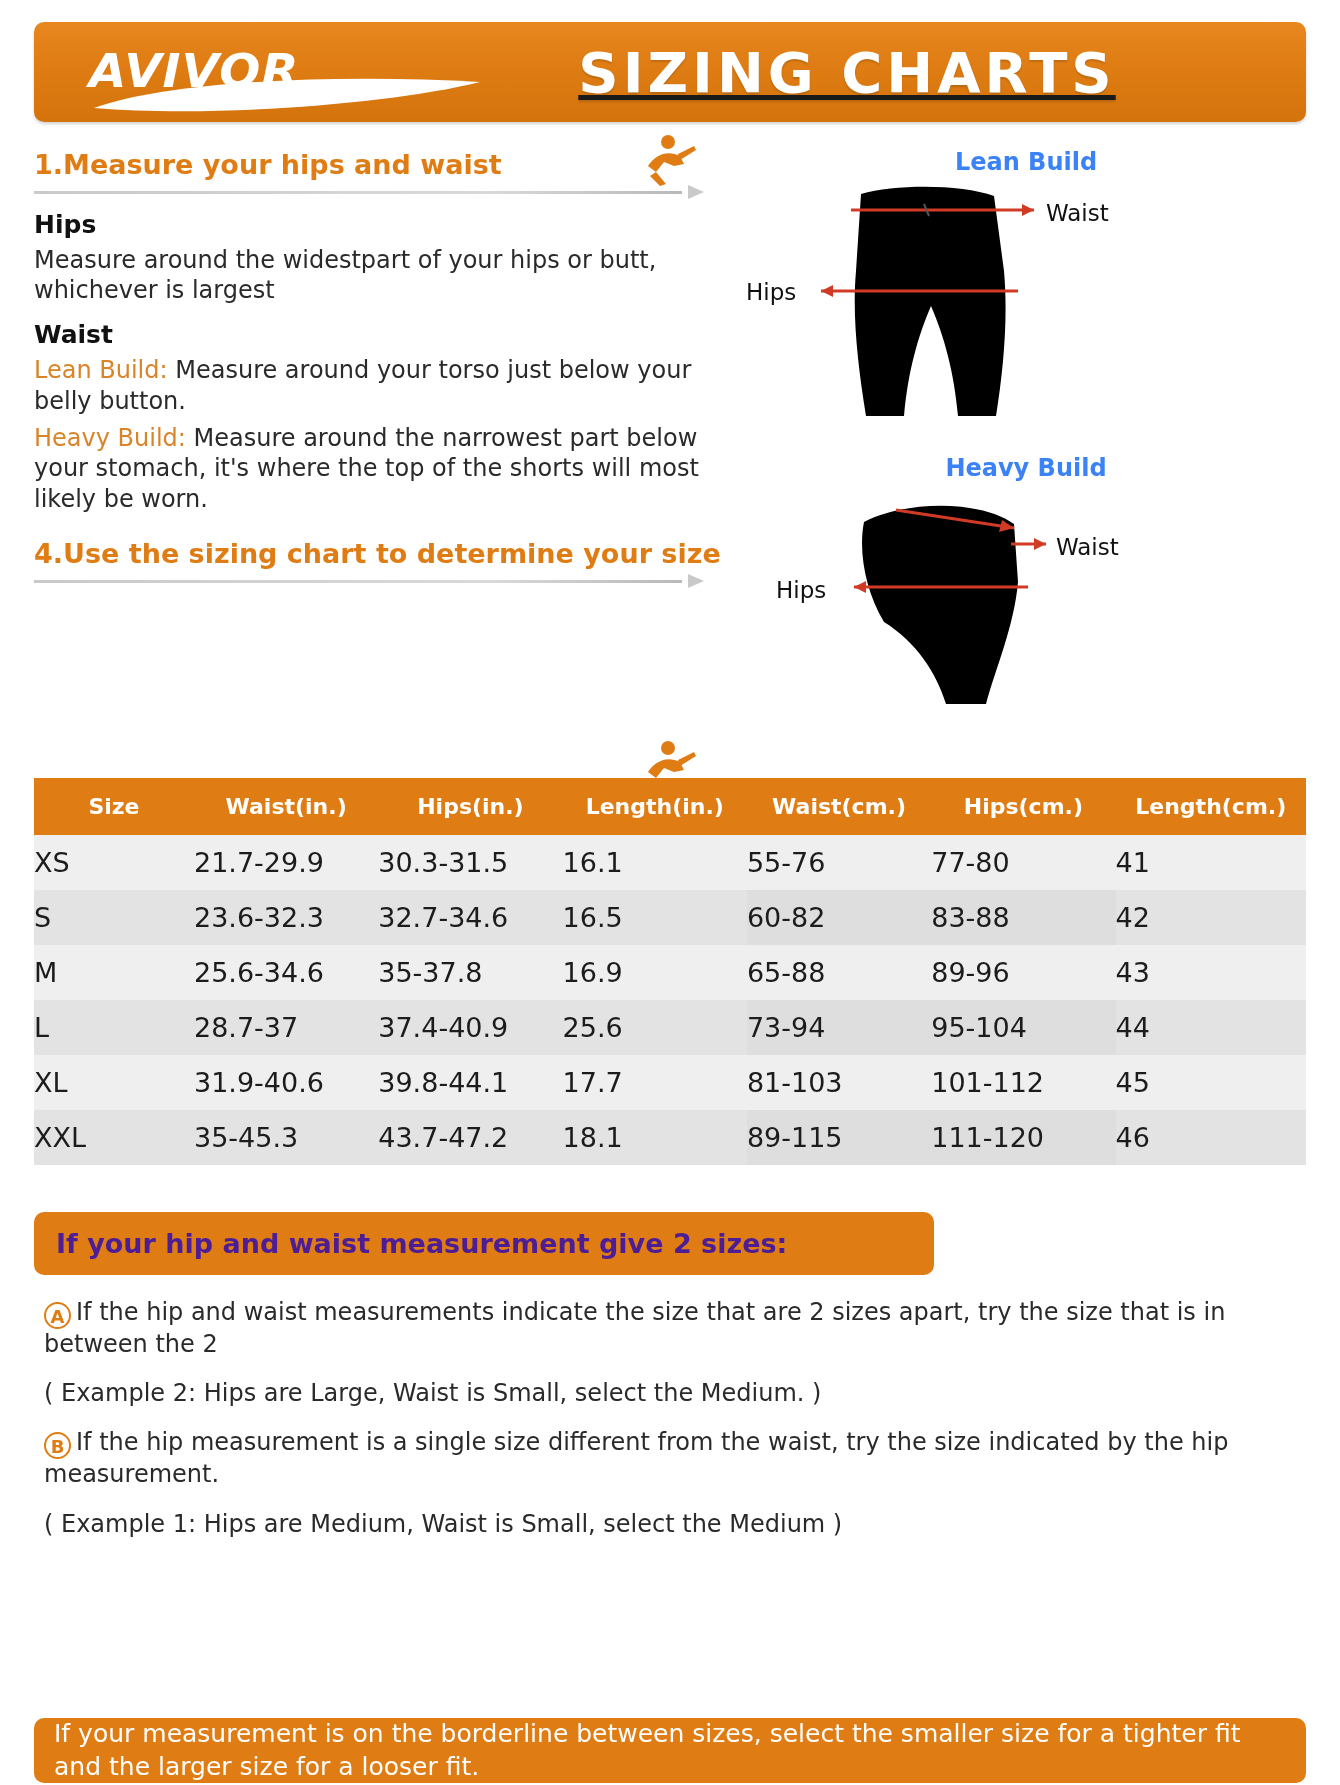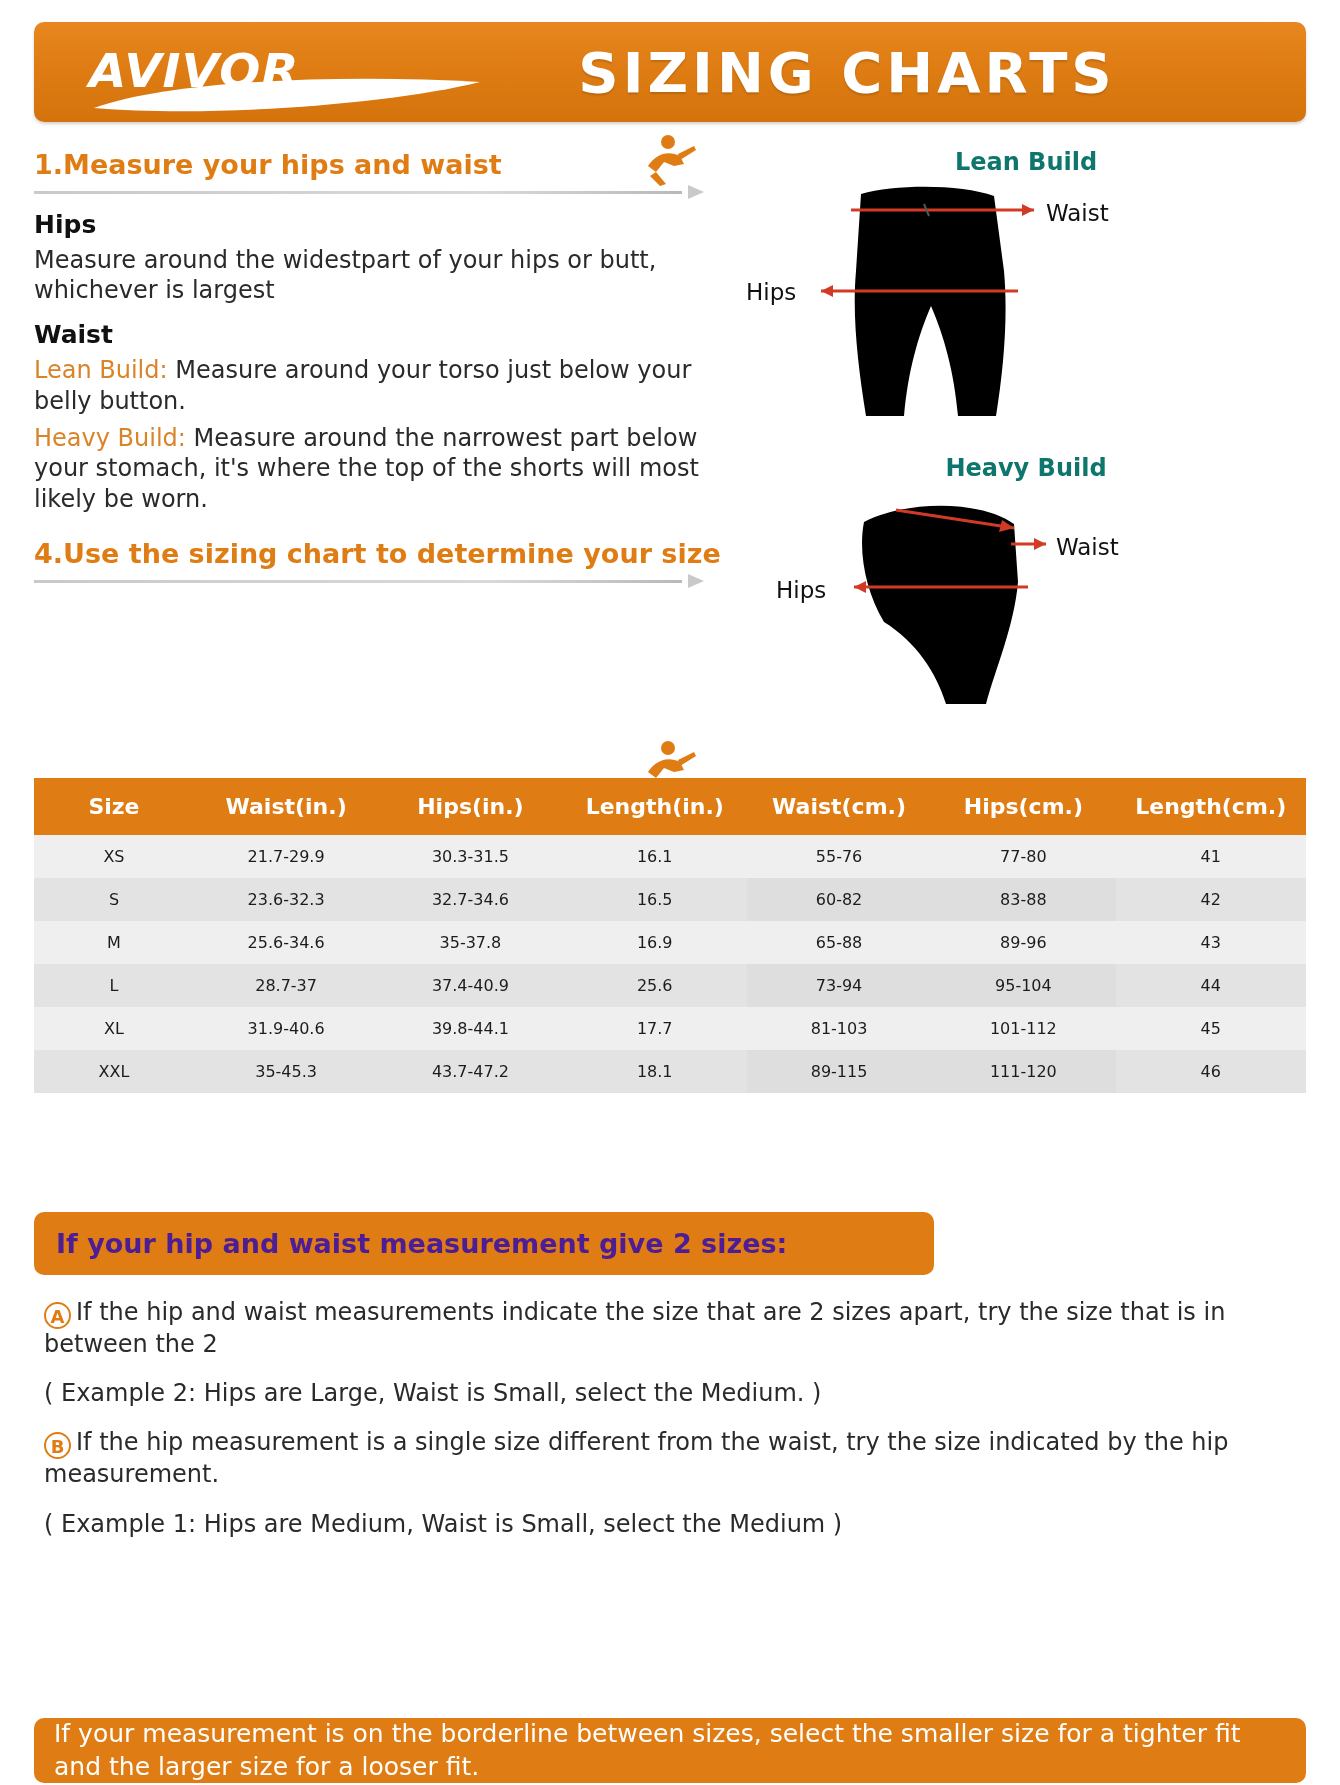--- a/index.html
+++ b/index.html
@@ -26,20 +26,21 @@
   .header {
     position: relative;
     margin-top: 22px;
     height: 100px;
     border-radius: 10px;
     background: linear-gradient(180deg, #e8861f 0%, #df7d14 45%, #d4730c 100%);
     box-shadow: 0 2px 3px rgba(0,0,0,0.18);
     display: flex;
     align-items: center;
     overflow: hidden;
+    text-decoration: underline;
   }
   .logo-wrap {
     position: relative;
     width: 430px;
     height: 100px;
     flex: none;
   }
   .logo-text {
     position: absolute;
     left: 60px;
@@ -134,21 +135,21 @@
   .figures {
     position: absolute;
     right: 0;
     top: 0;
     width: 560px;
   }
   .fig-title {
     text-align: center;
     font-size: 24px;
     font-weight: bold;
-    color: #0f766e;
+    color: #3b82f6;
   }
   .fig-box {
     position: relative;
     height: 260px;
   }
   .fig-label {
     position: absolute;
     font-size: 23px;
     color: #111;
   }
@@ -168,23 +169,23 @@
   table.sizing th {
     background: #df7d14;
     color: #ffffff;
     font-size: 22px;
     font-weight: bold;
     padding: 16px 4px;
     border: none;
     text-align: center;
   }
   table.sizing td {
-    font-size: 16px;
-    text-align: center;
-    padding: 12px 16px;
+    font-size: 27px;
+    text-align: left;
+    padding: 12px 0;
     color: #1c1c1c;
     border: none;
   }
   table.sizing tbody tr:nth-child(odd) td { background: #efefef; }
   table.sizing tbody tr:nth-child(even) td { background: #e3e3e3; }
   table.sizing th:nth-child(1) { width: 12.5%; }
   table.sizing th:nth-child(2) { width: 14.5%; }
   table.sizing th:nth-child(3) { width: 14.5%; }
   table.sizing th:nth-child(4) { width: 14.5%; }
   table.sizing th:nth-child(5) { width: 14.5%; }

